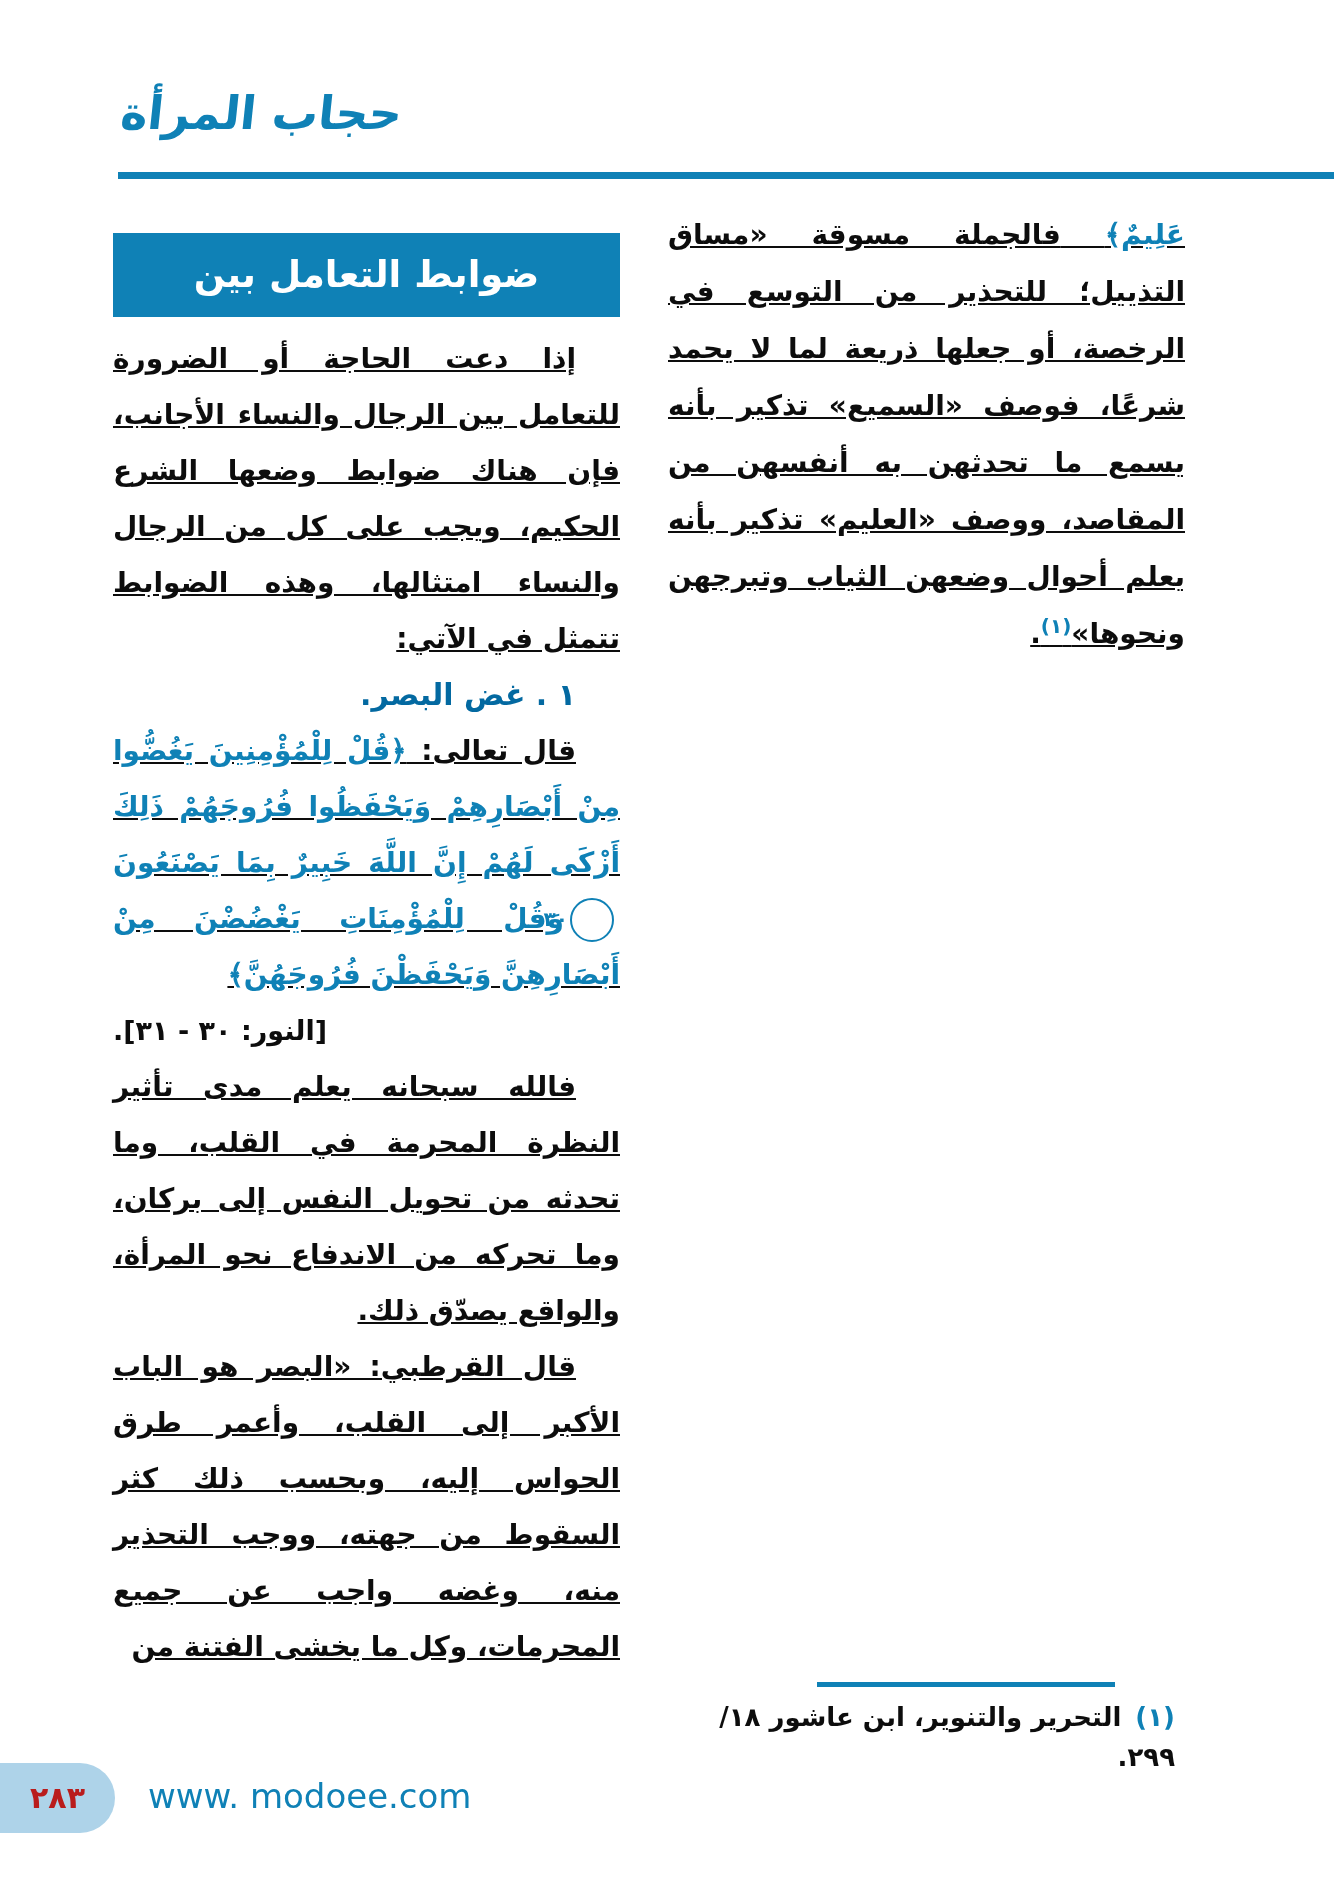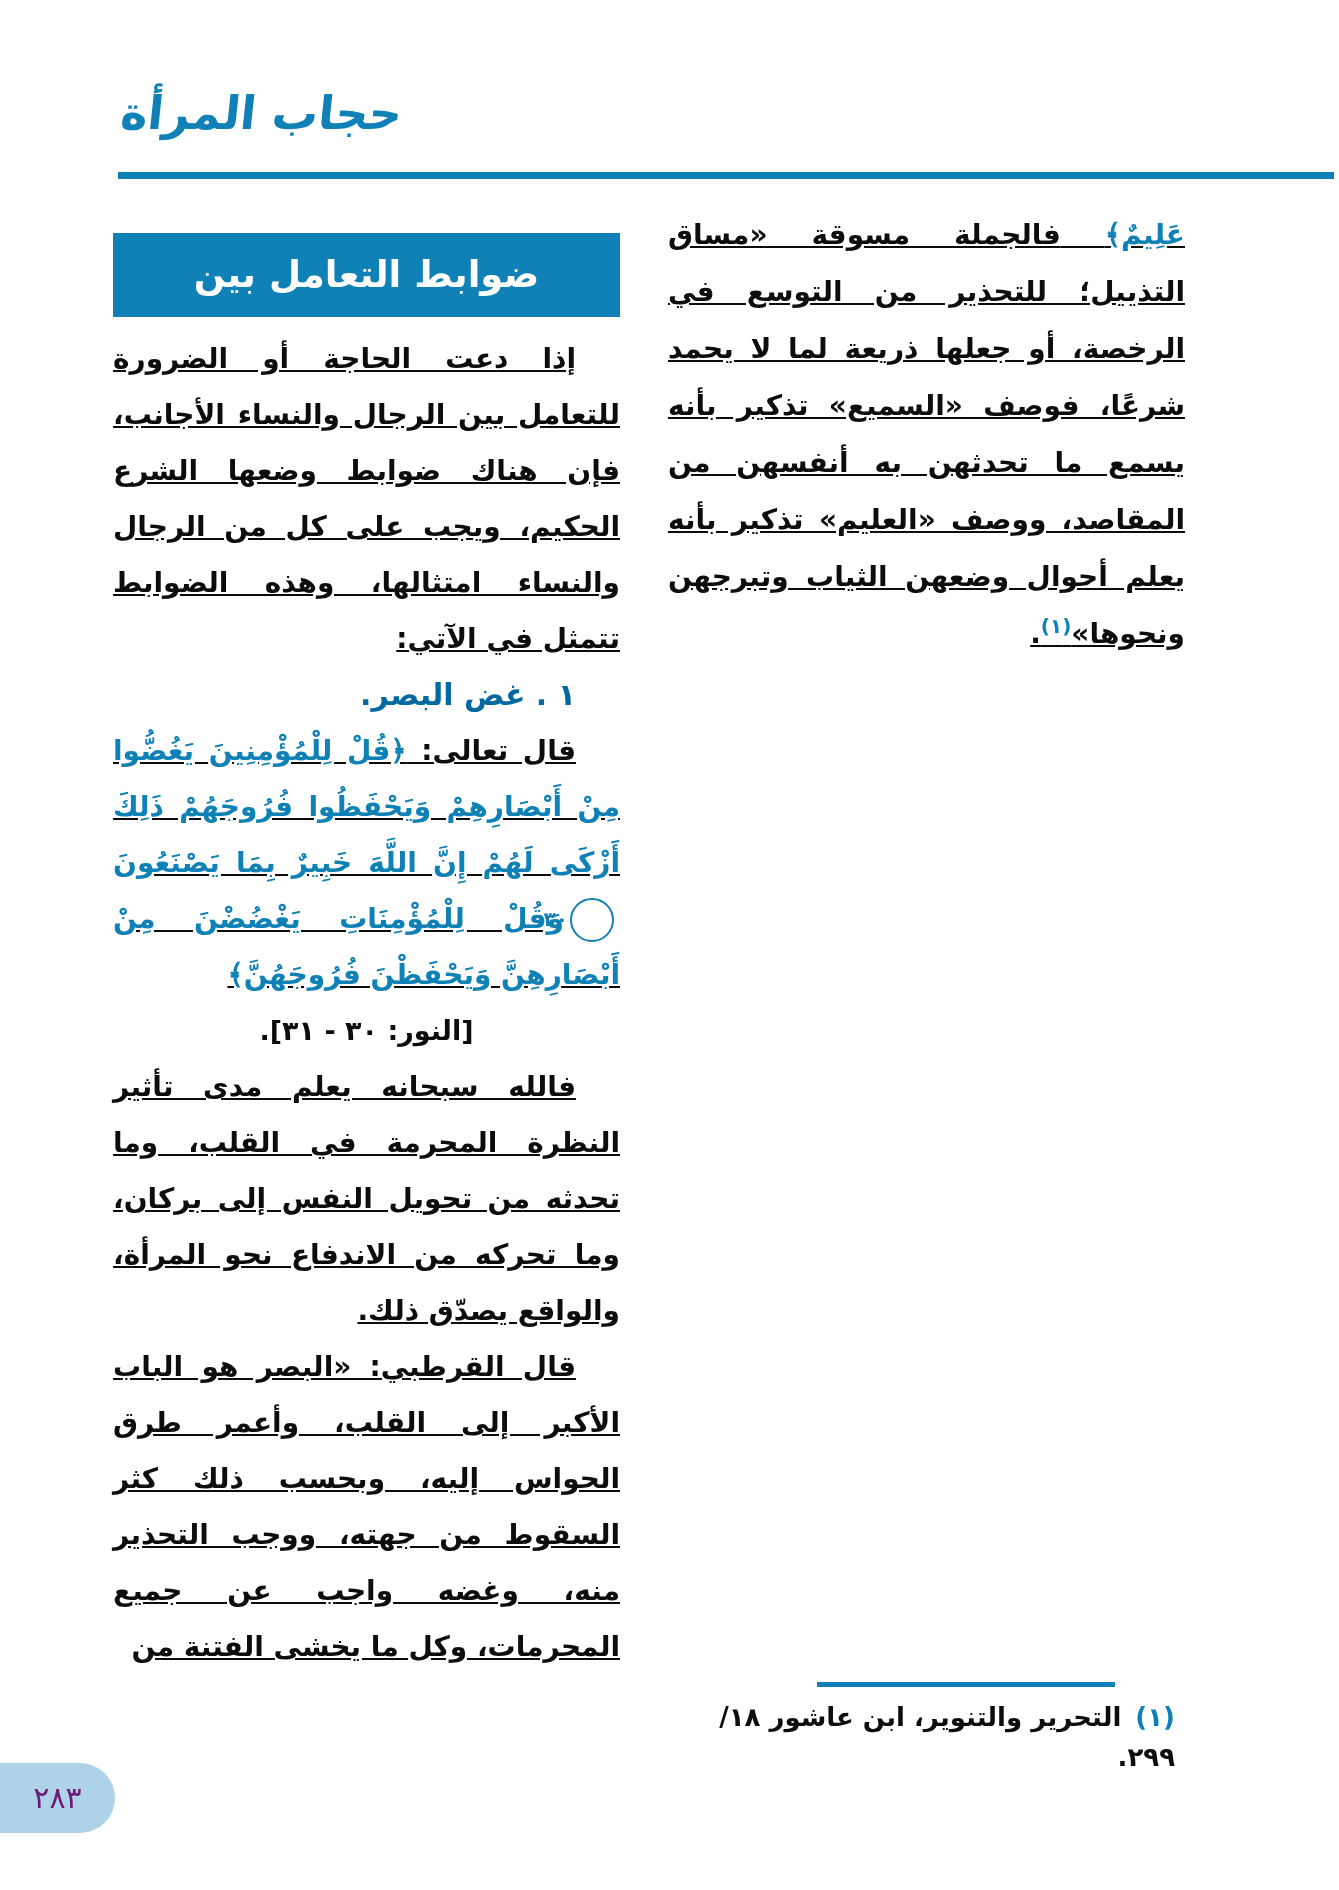--- a/index.html
+++ b/index.html
@@ -49,21 +49,21 @@
   .quran{color:#0f81b6;}
   .verse-num{
     display:inline-block;
     width:40px;height:40px;line-height:38px;
     border:2px solid #0f81b6;border-radius:50%;
     color:#0f81b6;font-size:20px;font-weight:bold;
     text-align:left;vertical-align:middle;
     margin:0 6px;
   }
   .verse-citation{
-    direction:rtl;text-align:center;
+    direction:rtl;text-align:left;
     font-size:27px;font-weight:bold;color:#0d0d0d;
     line-height:56px;margin:0;
   }
   .fn-ref{
     color:#0f81b6;font-size:20px;font-weight:bold;
     vertical-align:super;line-height:0;
   }
   
   .footnote{position:absolute;left:665px;top:1682px;width:520px;direction:rtl;}
   .footnote-rule{
@@ -75,21 +75,21 @@
     font-size:26px;font-weight:bold;color:#0d0d0d;
     line-height:40px;text-align:right;margin:10px;
   }
   .footnote-marker{color:#0f81b6;margin-left:14px;}
   
   .page-badge{
     position:absolute;left:0;top:1763px;
     width:115px;height:70px;
     background:#aed3e9;
     border-radius:0 35px 35px 0;
-    color:#701a75;font-size:30px;font-weight:normal;
+    color:#b91c1c;font-size:30px;font-weight:bold;
     text-align:center;line-height:70px;
     direction:rtl;
   }
   .site-url{
     position:absolute;left:148px;top:1776px;
     color:#0f81b6;font-size:34px;
     direction:ltr;white-space:nowrap;
   }
 </style>
 </head>
@@ -128,14 +128,15 @@
   </div>
 
   <div class="footnote">
     <div class="footnote-rule"></div>
     <p class="footnote-line">
       <span class="footnote-marker">(١)</span><span>التحرير والتنوير، ابن عاشور ١٨/ ٢٩٩.</span>
     </p>
   </div>
 
   <div class="page-badge">٢٨٣</div>
+  <div class="site-url">www. modoee.com</div>
 
 </div>
 
 </body></html>

